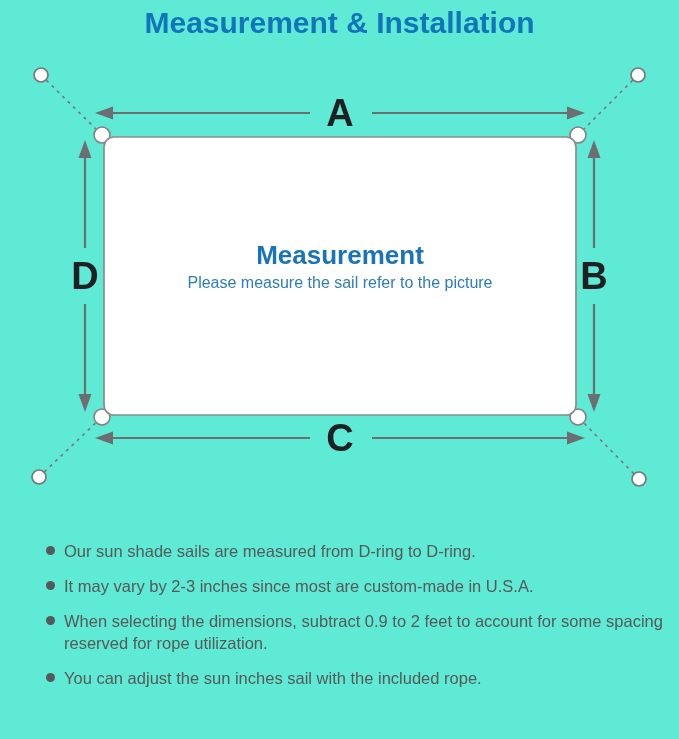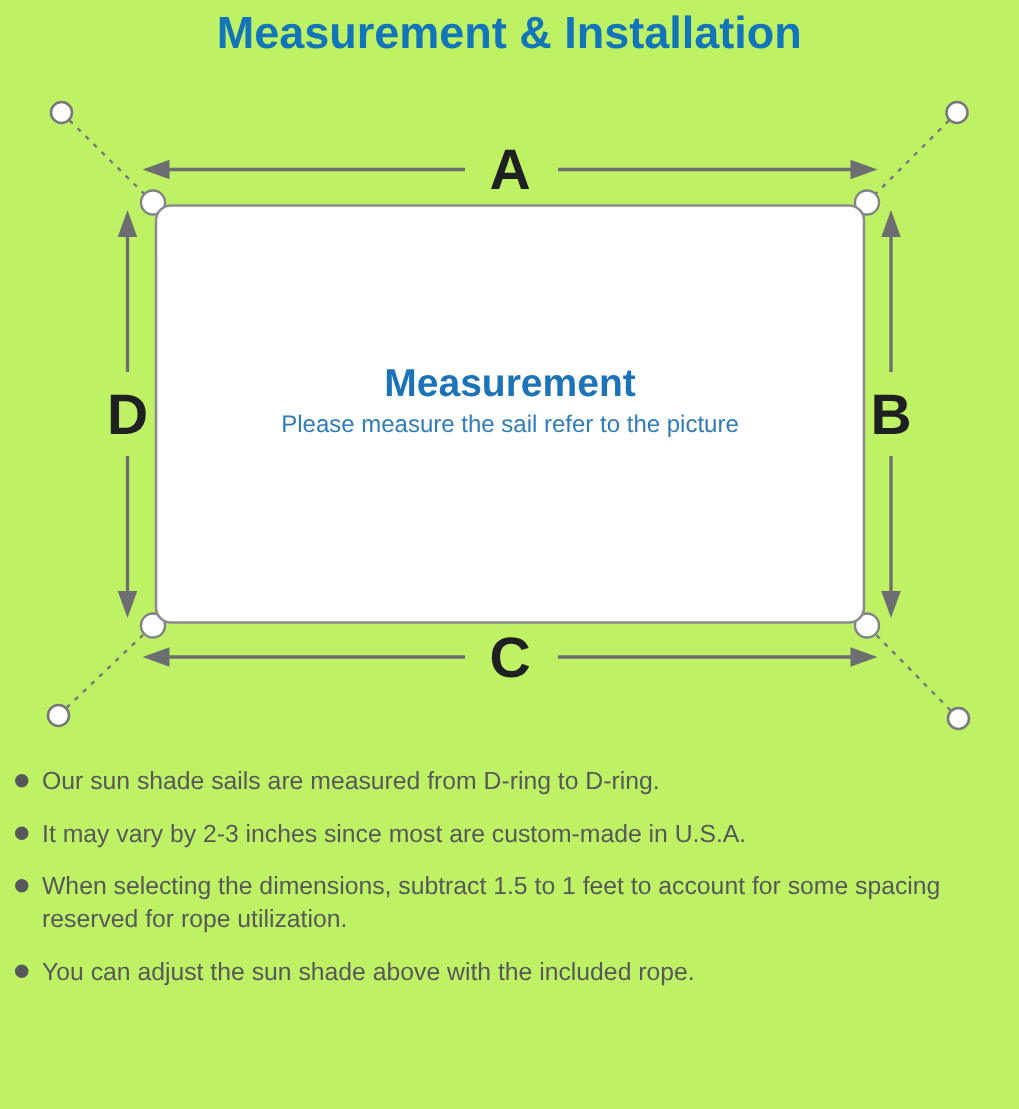--- a/index.html
+++ b/index.html
@@ -5,40 +5,41 @@
   html, body {
     margin: 0;
     padding: 0;
     background: #ffffff;
     font-family: "Liberation Sans", sans-serif;
   }
   .page {
     position: relative;
     width: 679px;
     height: 739px;
-    background: #bef264;
+    background: #5eead4;
     overflow: hidden;
   }
   .page-title {
     margin: 4px 0 0 0;
     text-align: center;
     font-size: 30px;
     line-height: 38px;
     font-weight: 700;
     color: #1274b9;
     letter-spacing: 0px;
   }
   .diagram-wrap {
     margin: 8px 0 0 0;
   }
   .diagram-wrap svg {
     display: block;
   }
   .notes {
-    margin-top: 8px;
+    margin-top: 38px;
+    padding-left: 36px;
   }
   .note {
     display: flex;
     align-items: flex-start;
     padding-left: 10px;
     padding-right: 8px;
     margin-bottom: 13px;
     color: #57585a;
     font-size: 16.5px;
     line-height: 22px;
@@ -144,21 +145,21 @@
     <div class="note">
       <span class="bullet-dot"></span>
       <span>Our sun shade sails are measured from D-ring to D-ring.</span>
     </div>
     <div class="note">
       <span class="bullet-dot"></span>
       <span>It may vary by 2-3 inches since most are custom-made in U.S.A.</span>
     </div>
     <div class="note">
       <span class="bullet-dot"></span>
-      <span>When selecting the dimensions, subtract 1.5 to 1 feet to account for some spacing reserved for rope utilization.</span>
+      <span>When selecting the dimensions, subtract 0.9 to 2 feet to account for some spacing reserved for rope utilization.</span>
     </div>
     <div class="note">
       <span class="bullet-dot"></span>
-      <span>You can adjust the sun shade above with the included rope.</span>
+      <span>You can adjust the sun inches sail with the included rope.</span>
     </div>
   </section>
 
 </div>
 
 </body></html>

